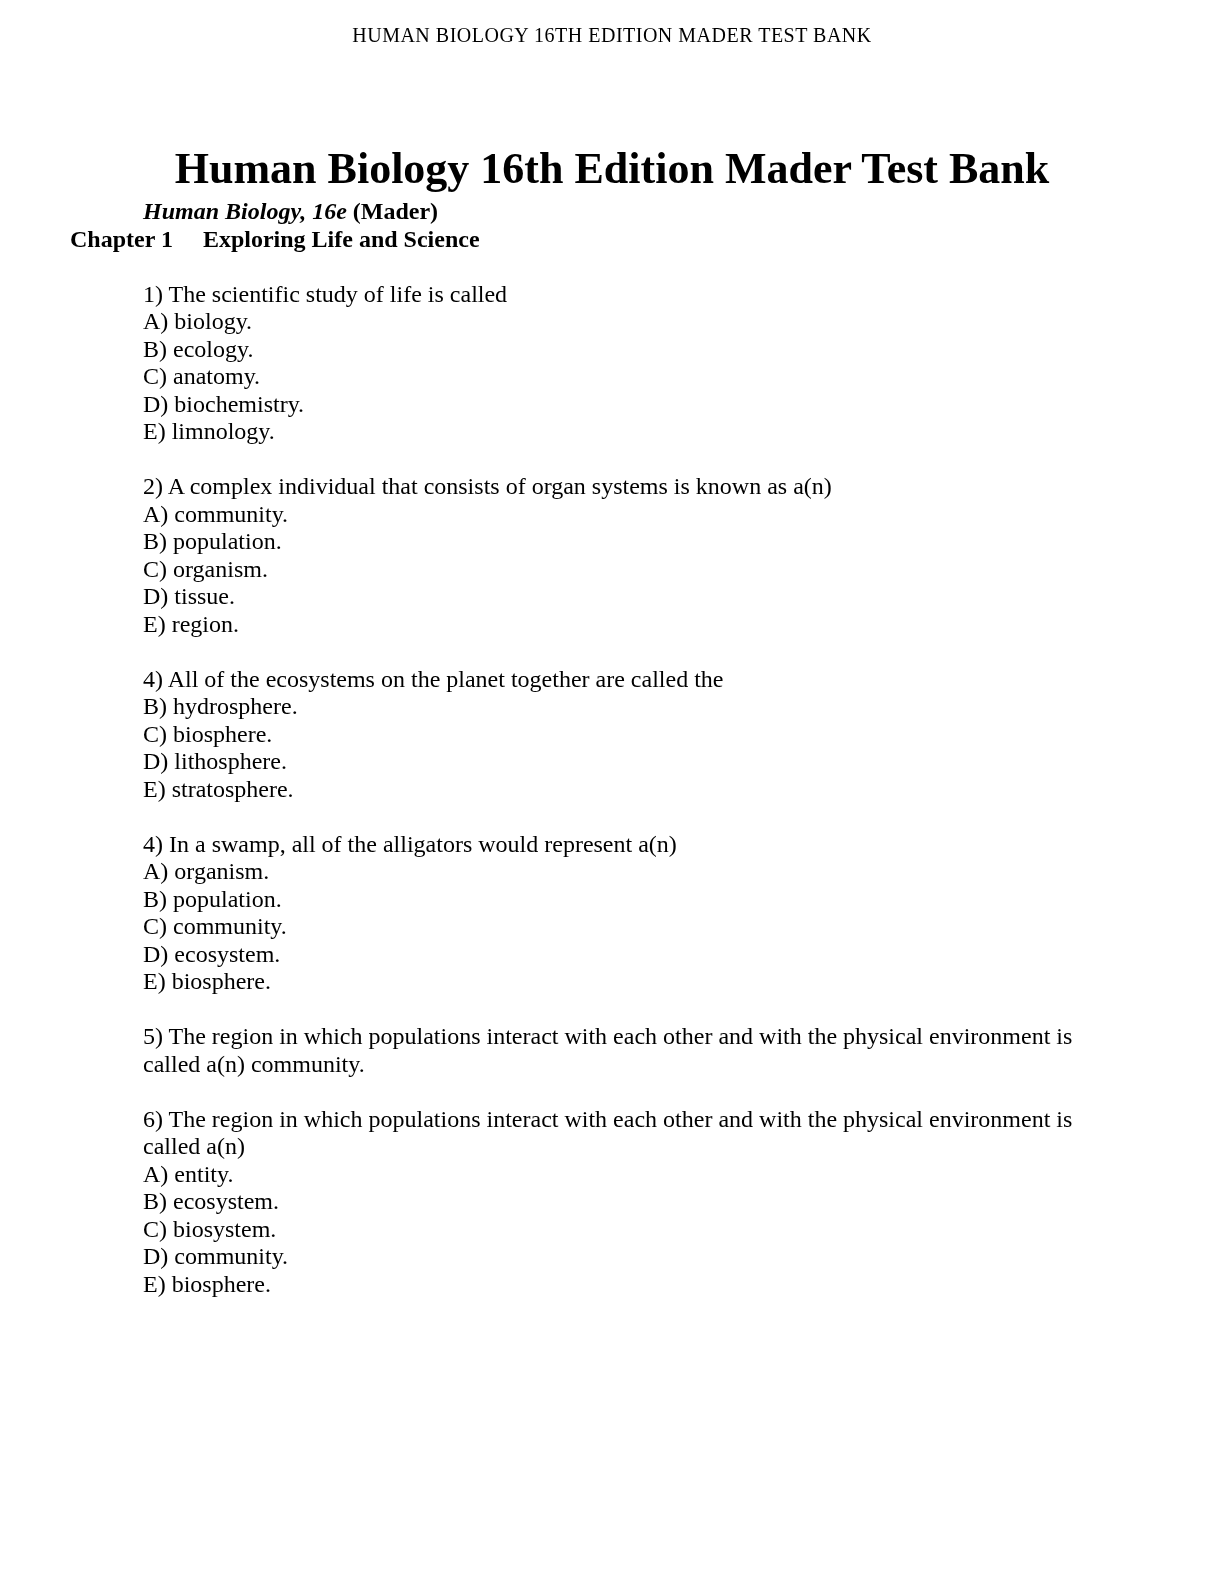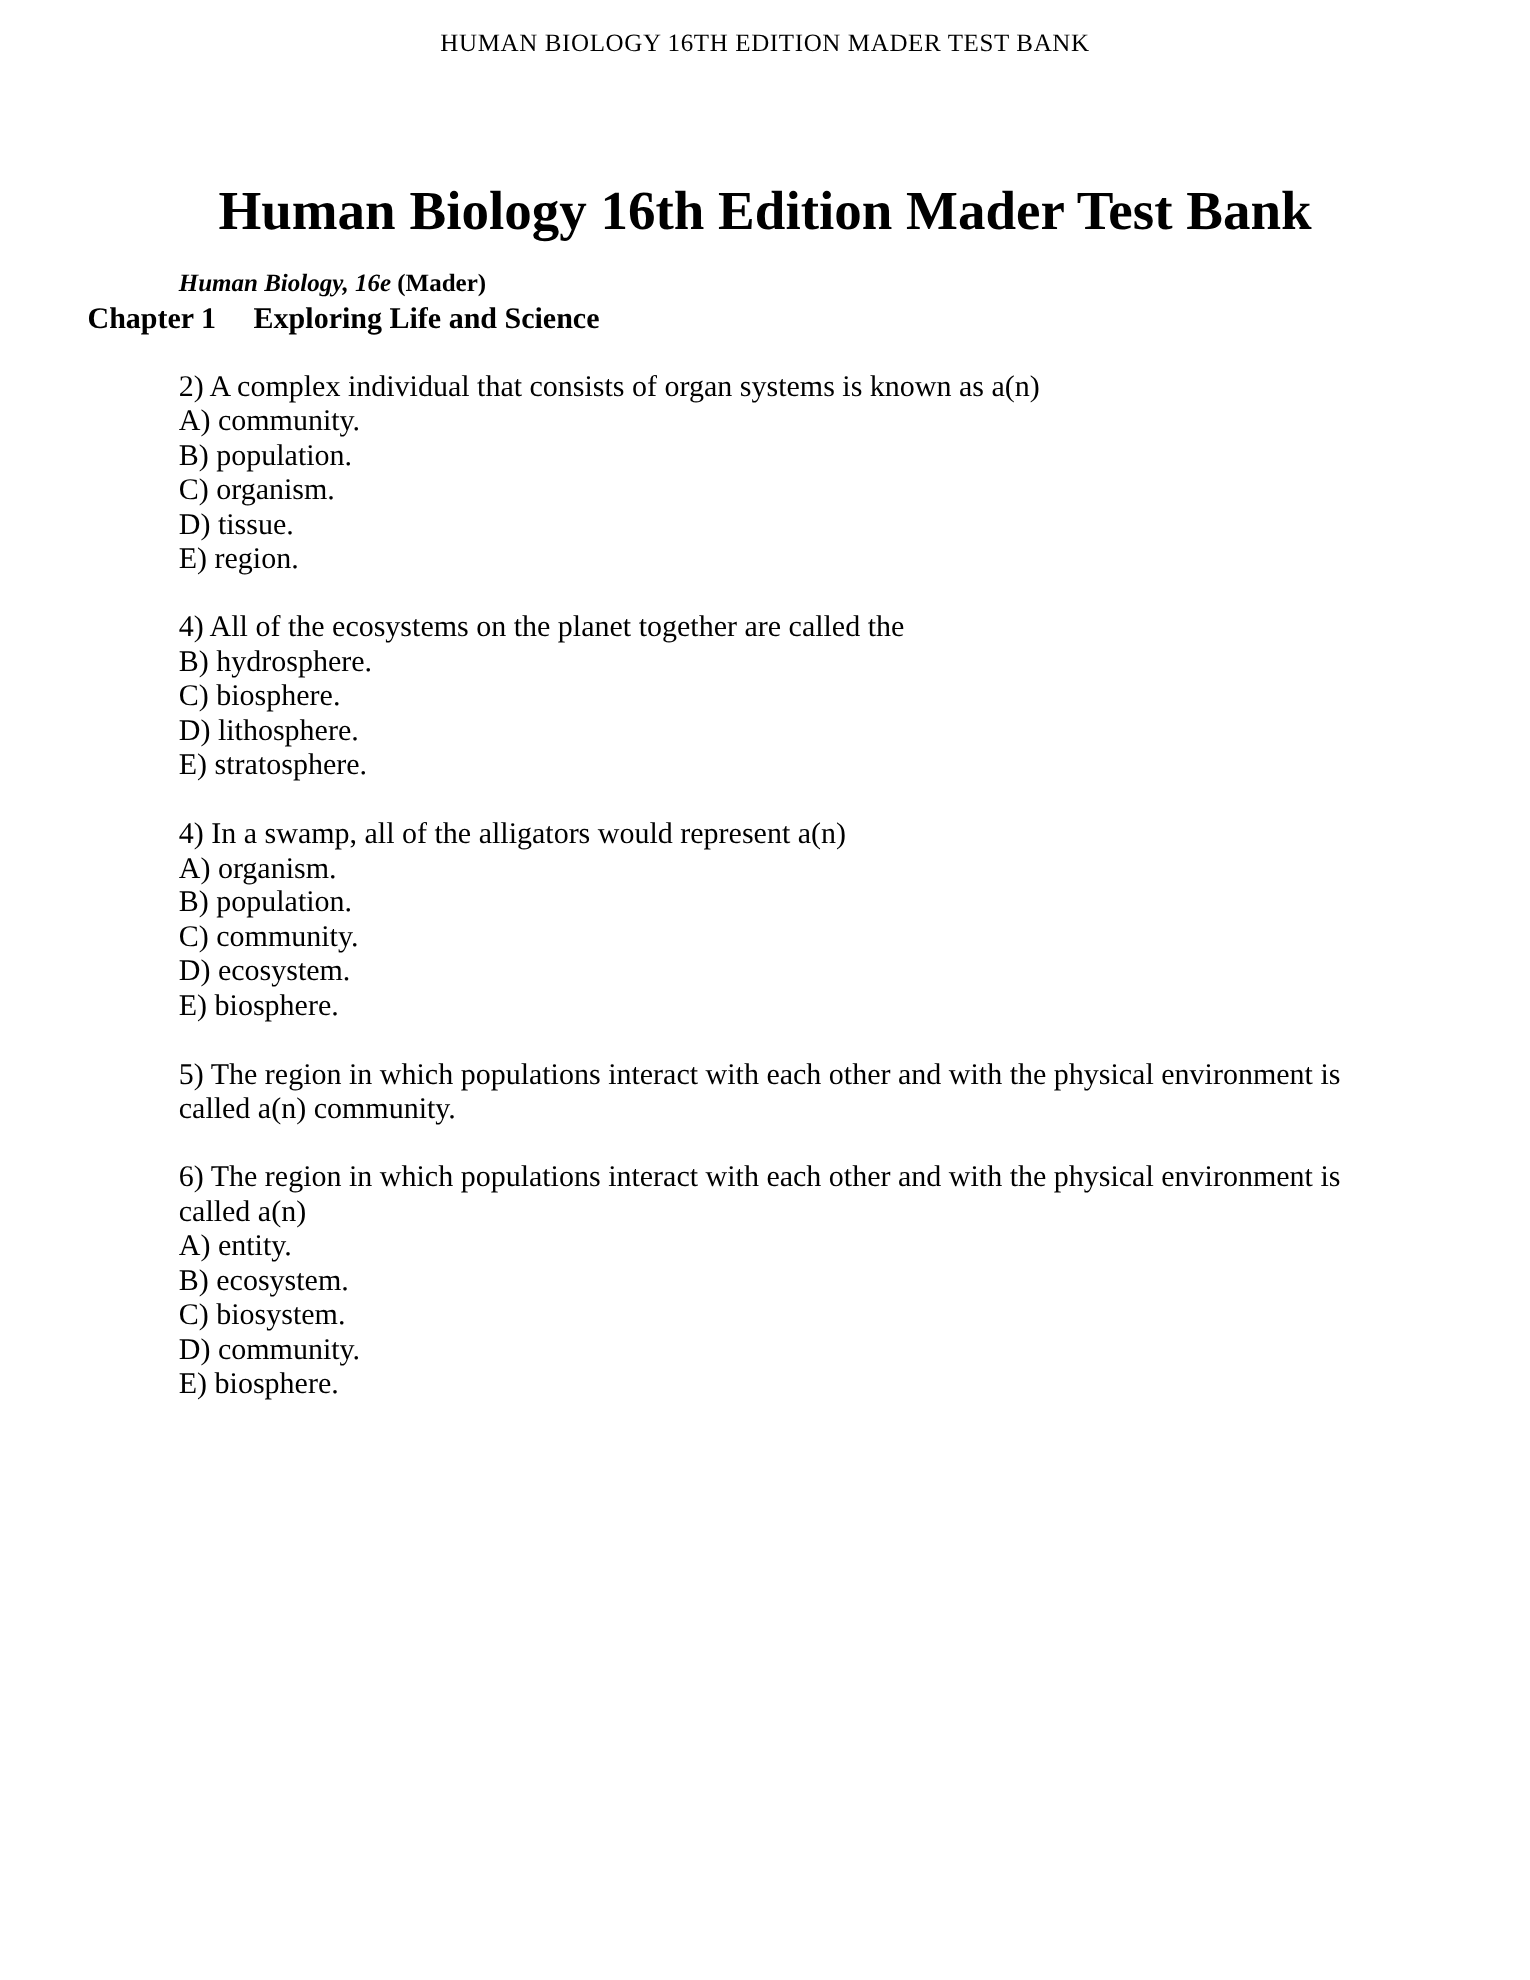--- a/index.html
+++ b/index.html
@@ -25,22 +25,22 @@
   }
   .doc-title {
     margin-top: 98px;
     text-align: center;
     font-weight: bold;
     font-size: 44px;
     line-height: 48px;
     white-space: pre;
   }
   .subtitle {
-    margin: 21px 0 0 143px;
-    font-size: 20px;
+    margin: 5px 0 0 143px;
+    font-size: 24px;
     font-weight: bold;
     line-height: 27.5px;
     white-space: pre;
   }
   .subtitle .book-title {
     font-style: italic;
   }
   .chapter-line {
     margin-left: 70px;
     font-size: 24px;
@@ -70,20 +70,28 @@
 <div class="running-header">HUMAN BIOLOGY 16TH EDITION MADER TEST BANK</div>
 
 <div class="doc-title">Human Biology 16th Edition Mader Test Bank</div>
 
 <div class="subtitle"><span class="book-title">Human Biology, 16e</span> <span>(Mader)</span></div>
 
 <div class="chapter-line"><span>Chapter 1</span><span class="chapter-spacer"></span><span>Exploring Life and Science</span></div>
 
 <div class="questions">
     <div class="question-block">
+      <div class="qline">1) The scientific study of life is called</div>
+      <div class="qline">A) biology.</div>
+      <div class="qline">B) ecology.</div>
+      <div class="qline">C) anatomy.</div>
+      <div class="qline">D) biochemistry.</div>
+      <div class="qline">E) limnology.</div>
+    </div>
+    <div class="question-block">
       <div class="qline">2) A complex individual that consists of organ systems is known as a(n)</div>
       <div class="qline">A) community.</div>
       <div class="qline">B) population.</div>
       <div class="qline">C) organism.</div>
       <div class="qline">D) tissue.</div>
       <div class="qline">E) region.</div>
     </div>
     <div class="question-block">
       <div class="qline">4) All of the ecosystems on the planet together are called the</div>
       <div class="qline">B) hydrosphere.</div>

